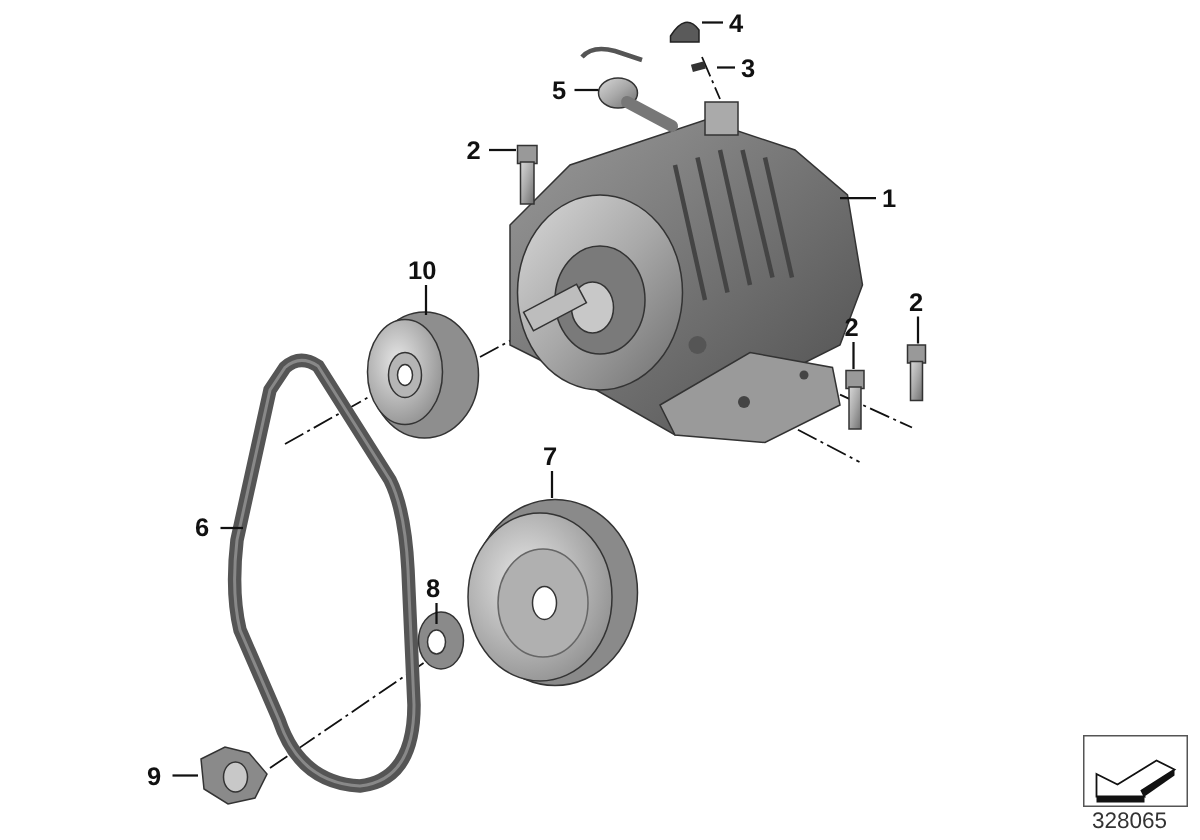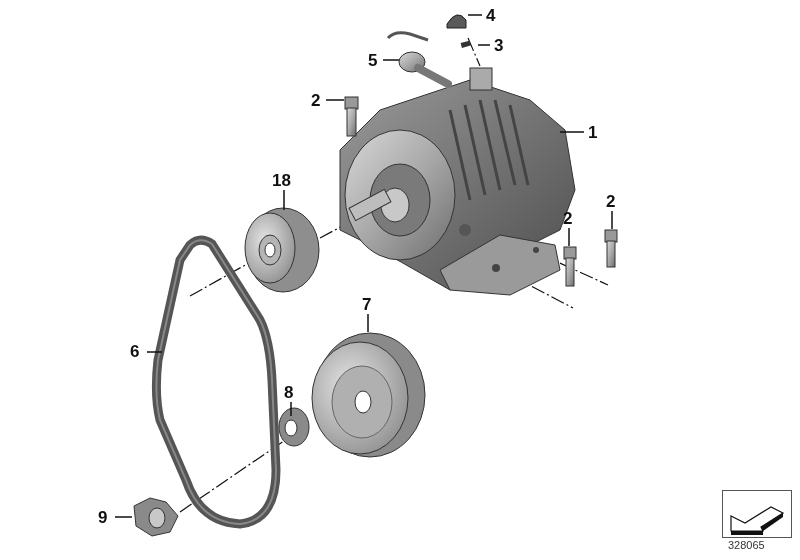--- a/index.html
+++ b/index.html
@@ -1,21 +1,21 @@
 <!DOCTYPE html>
 <html><head>
 <meta charset="utf-8">
 <style>
   html, body { margin: 0; padding: 0; background: #ffffff; }
   body { width: 800px; height: 560px; position: relative; overflow: hidden;
          font-family: "Liberation Sans", sans-serif; }
   #diagram { position: absolute; left: 0; top: 0; width: 800px; height: 560px; }
   .callout { position: absolute; font-family: "Liberation Sans", sans-serif;
              font-weight: bold; font-size: 17px; color: #111; line-height: 1; }
-  .doc-id { position: absolute; left: 728px; top: 539px; font-size: 11px; color: #333;
+  .doc-id { position: absolute; left: 728px; top: 539px; font-size: 15px; color: #333;
             font-family: "Liberation Sans", sans-serif; }
   .legend-box { position: absolute; left: 722px; top: 490px; width: 68px; height: 46px;
                 border: 1px solid #555; background: #fff; }
 </style>
 </head>
 <body>
 
 <svg id="diagram" width="800" height="560" viewBox="0 0 800 560" xmlns="http://www.w3.org/2000/svg">
   <defs>
     <linearGradient id="metal" x1="0" y1="0" x2="1" y2="1">
@@ -131,21 +131,21 @@
 <div class="callout" style="left:311px;top:92px;">2</div>
 <div class="callout" style="left:563px;top:210px;">2</div>
 <div class="callout" style="left:606px;top:193px;">2</div>
 <div class="callout" style="left:494px;top:37px;">3</div>
 <div class="callout" style="left:486px;top:7px;">4</div>
 <div class="callout" style="left:368px;top:52px;">5</div>
 <div class="callout" style="left:130px;top:343px;">6</div>
 <div class="callout" style="left:362px;top:296px;">7</div>
 <div class="callout" style="left:284px;top:384px;">8</div>
 <div class="callout" style="left:98px;top:509px;">9</div>
-<div class="callout" style="left:272px;top:172px;">18</div>
+<div class="callout" style="left:272px;top:172px;">10</div>
 
 <div class="legend-box">
   <svg width="68" height="46" viewBox="0 0 68 46">
     <path d="M8 25 L22 32 L48 16 L60 22 L38 36 L40 40 L8 40 Z" fill="#fff" stroke="#111" stroke-width="1.2"></path>
     <path d="M8 40 L40 40 L40 44 L8 44 Z" fill="#111"></path>
     <path d="M38 36 L60 22 L60 26 L40 40 Z" fill="#111"></path>
   </svg>
 </div>
 <div class="doc-id">328065</div>
 

